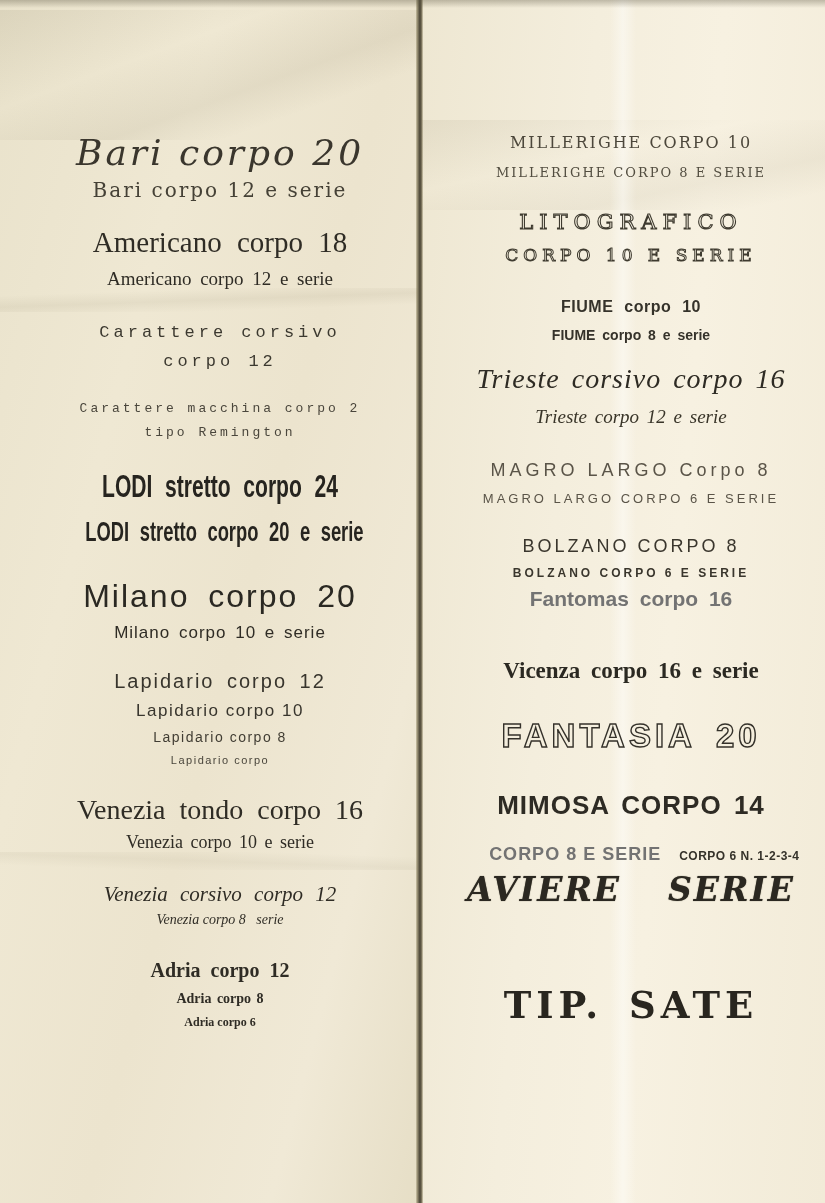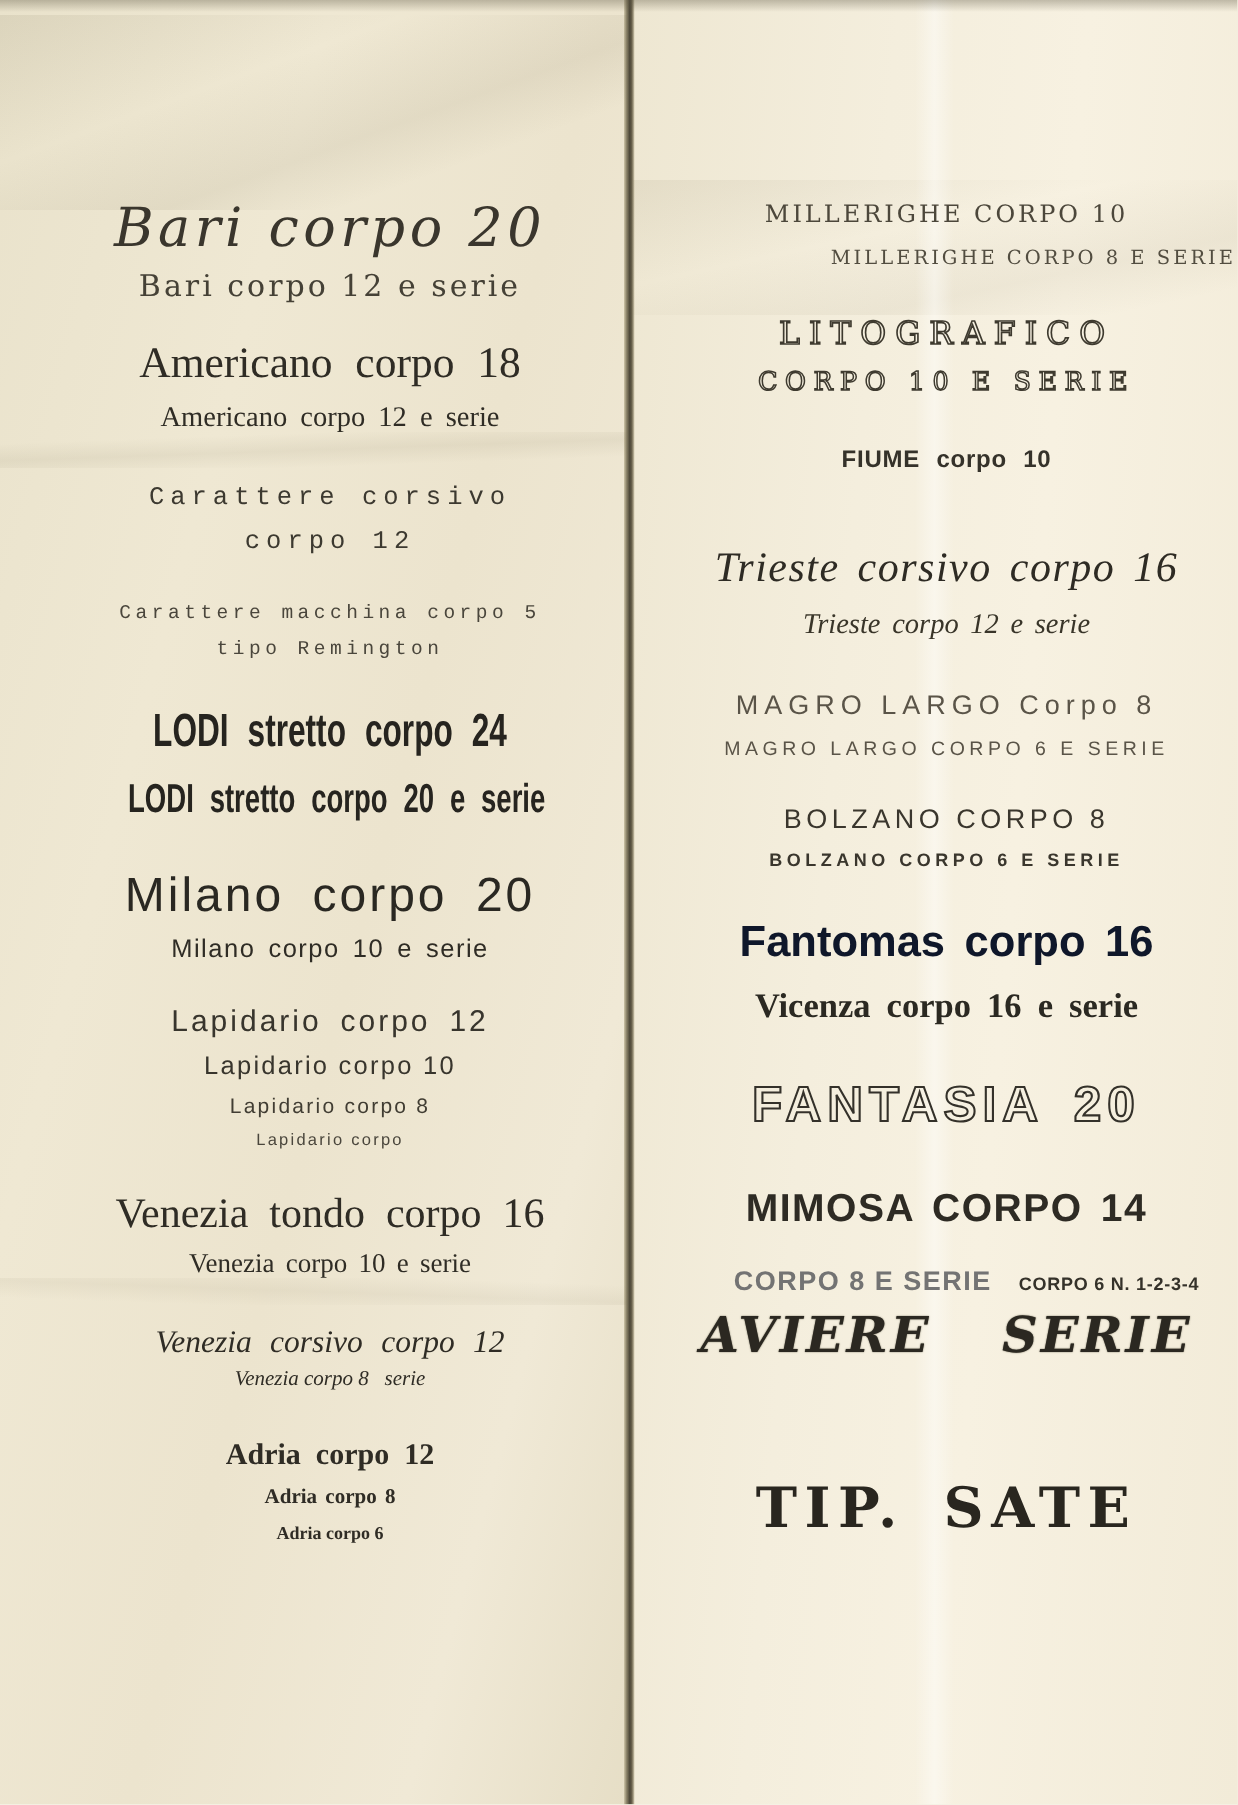--- a/index.html
+++ b/index.html
@@ -57,32 +57,32 @@
   .vene1{top:795px;font-family:"Liberation Serif",serif;font-size:28px;word-spacing:7px;}
   .vene2{top:833px;font-family:"Liberation Serif",serif;font-size:18px;word-spacing:3px;}
   .vene3{top:883px;font-family:"Liberation Serif",serif;font-style:italic;font-size:21px;word-spacing:7px;}
   .vene4{top:913px;font-family:"Liberation Serif",serif;font-style:italic;font-size:14px;font-weight:normal;}
   .adri1{top:960px;font-family:"Liberation Serif",serif;font-weight:bold;font-size:20px;word-spacing:5px;}
   .adri2{top:992px;font-family:"Liberation Serif",serif;font-weight:bold;font-size:14px;word-spacing:2px;}
   .adri3{top:1016px;font-family:"Liberation Serif",serif;font-weight:bold;font-size:12px;}
 
   
   .mill1{top:135px;font-family:"DejaVu Serif",serif;font-size:16px;letter-spacing:2px;color:#4c473b;}
-  .mill2{top:166px;font-family:"DejaVu Serif",serif;font-size:13px;letter-spacing:2px;color:#524d40;text-align:right;}
+  .mill2{top:166px;font-family:"DejaVu Serif",serif;font-size:13px;letter-spacing:2px;color:#524d40;}
   .lito1{top:211px;font-family:"DejaVu Serif",serif;font-size:21px;letter-spacing:6px;color:rgba(246,240,225,.2);-webkit-text-stroke:1.1px #3e3a2f;}
   .lito2{top:247px;font-family:"DejaVu Serif",serif;font-size:17px;letter-spacing:5px;color:rgba(246,240,225,.2);-webkit-text-stroke:1px #3e3a2f;}
   .fium1{top:299px;font-family:"Liberation Sans",sans-serif;font-weight:bold;font-size:16px;word-spacing:6px;letter-spacing:.5px;color:#35322a;}
   .fium2{top:328px;font-family:"Liberation Sans",sans-serif;font-weight:bold;font-size:14px;word-spacing:3px;color:#35322a;}
   .trie1{top:364px;font-family:"Liberation Serif",serif;font-style:italic;font-size:28px;letter-spacing:1px;word-spacing:4px;color:#2e2b24;}
   .trie2{top:407px;font-family:"Liberation Serif",serif;font-style:italic;font-size:19px;word-spacing:3px;color:#393529;color:#393529;}
   .magr1{top:461px;font-family:"Liberation Sans",sans-serif;font-size:18px;letter-spacing:4px;color:#5a5448;}
   .magr2{top:492px;font-family:"Liberation Sans",sans-serif;font-size:13px;letter-spacing:3px;color:#5a5448;}
   .bolz1{top:537px;font-family:"Liberation Sans",sans-serif;font-size:18px;letter-spacing:3px;color:#3a362d;}
   .bolz2{top:567px;font-family:"Liberation Sans",sans-serif;font-weight:bold;font-size:12px;letter-spacing:3px;color:#3a362d;}
-  .fant1{top:613px;font-family:"Liberation Sans",sans-serif;font-weight:bold;font-size:29px;word-spacing:5px;color:#0f172a;}
+  .fant1{top:588px;font-family:"Liberation Sans",sans-serif;font-weight:bold;font-size:21px;word-spacing:5px;color:#737373;}
   .vice1{top:659px;font-family:"Liberation Serif",serif;font-weight:bold;font-size:23px;word-spacing:5px;color:#2b2922;}
   .fana1{top:719px;font-family:"Liberation Sans",sans-serif;font-weight:bold;font-size:33px;letter-spacing:4px;word-spacing:8px;color:rgba(246,240,225,.2);-webkit-text-stroke:1.4px #34312a;}
   .mimo1{top:792px;font-family:"Liberation Sans",sans-serif;font-weight:bold;font-size:26px;letter-spacing:1px;word-spacing:4px;color:#2e2b24;}
   .mimo2{top:828px;font-family:"Liberation Sans",sans-serif;}
   .mimo2 .big{font-size:18px;letter-spacing:1px;color:#737373;font-weight:bold;}
   .mimo2 .small{font-size:12px;letter-spacing:.5px;color:#35322a;font-weight:bold;padding-left:18px;}
   .avie1{top:873px;font-family:"DejaVu Serif",serif;font-style:italic;font-weight:bold;font-size:33px;letter-spacing:2px;word-spacing:10px;color:#2b2821;text-shadow:0 0 1px #55503f;}
   .file1{top:933px;font-family:"Liberation Sans",sans-serif;font-weight:bold;font-size:27px;letter-spacing:1px;word-spacing:4px;color:rgba(246,240,225,.25);-webkit-text-stroke:1.2px #34312a;}
   .tips1{top:986px;font-family:"DejaVu Serif",serif;font-weight:bold;font-size:37px;letter-spacing:5px;word-spacing:8px;color:#29261f;text-shadow:1px 1px 0 rgba(246,240,225,.5);}
 </style>
@@ -102,21 +102,21 @@
   <div class="crease" id="streak-r"></div>
   <div class="crease" id="edge-top"></div>
 
   <div id="col-left" class="col-left">
     <div class="line bari1">Bari corpo 20</div>
     <div class="line bari2">Bari corpo 12 e serie</div>
     <div class="line amer1">Americano corpo 18</div>
     <div class="line amer2">Americano corpo 12 e serie</div>
     <div class="line macc1">Carattere corsivo</div>
     <div class="line macc2">corpo 12</div>
-    <div class="line macc3">Carattere macchina corpo 5</div>
+    <div class="line macc3">Carattere macchina corpo 2</div>
     <div class="line macc4">tipo Remington</div>
     <div class="line lodi1">LODI stretto corpo 24</div>
     <div class="line lodi2">LODI stretto corpo 20 e serie</div>
     <div class="line mila1">Milano corpo 20</div>
     <div class="line mila2">Milano corpo 10 e serie</div>
     <div class="line lapi1">Lapidario corpo 12</div>
     <div class="line lapi2">Lapidario corpo 10</div>
     <div class="line lapi3">Lapidario corpo 8</div>
     <div class="line lapi4">Lapidario corpo</div>
     <div class="line vene1">Venezia tondo corpo 16</div>
@@ -127,20 +127,21 @@
     <div class="line adri2">Adria corpo 8</div>
     <div class="line adri3">Adria corpo 6</div>
   </div>
 
   <div id="col-right" class="col-right">
     <div class="line mill1">MILLERIGHE CORPO 10</div>
     <div class="line mill2">MILLERIGHE CORPO 8 E SERIE</div>
     <div class="line lito1">LITOGRAFICO</div>
     <div class="line lito2">CORPO 10 E SERIE</div>
     <div class="line fium1">FIUME corpo 10</div>
+    <div class="line fium2">FIUME corpo 8 e serie</div>
     <div class="line trie1">Trieste corsivo corpo 16</div>
     <div class="line trie2">Trieste corpo 12 e serie</div>
     <div class="line magr1">MAGRO LARGO Corpo 8</div>
     <div class="line magr2">MAGRO LARGO CORPO 6 E SERIE</div>
     <div class="line bolz1">BOLZANO CORPO 8</div>
     <div class="line bolz2">BOLZANO CORPO 6 E SERIE</div>
     <div class="line fant1">Fantomas corpo 16</div>
     <div class="line vice1">Vicenza corpo 16 e serie</div>
     <div class="line fana1">FANTASIA 20</div>
     <div class="line mimo1">MIMOSA CORPO 14</div>

